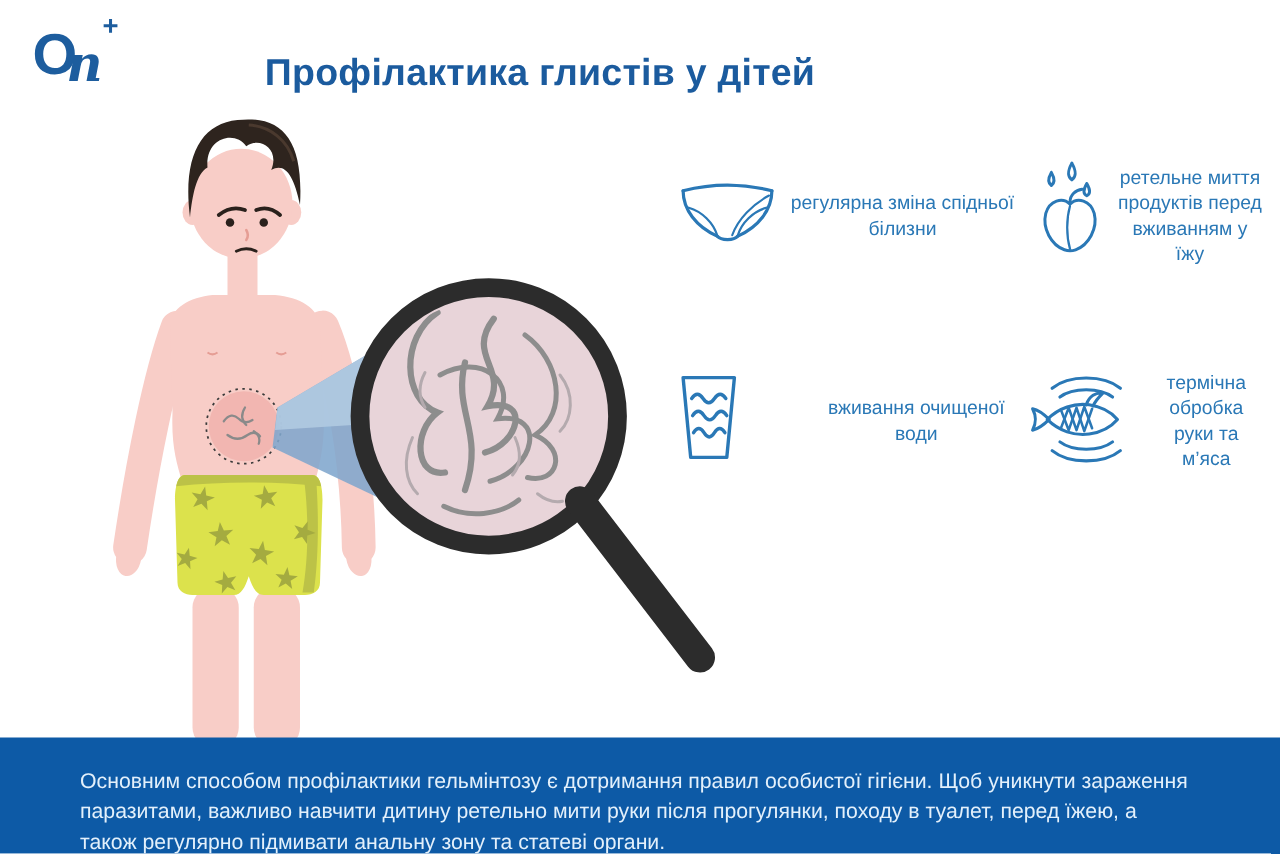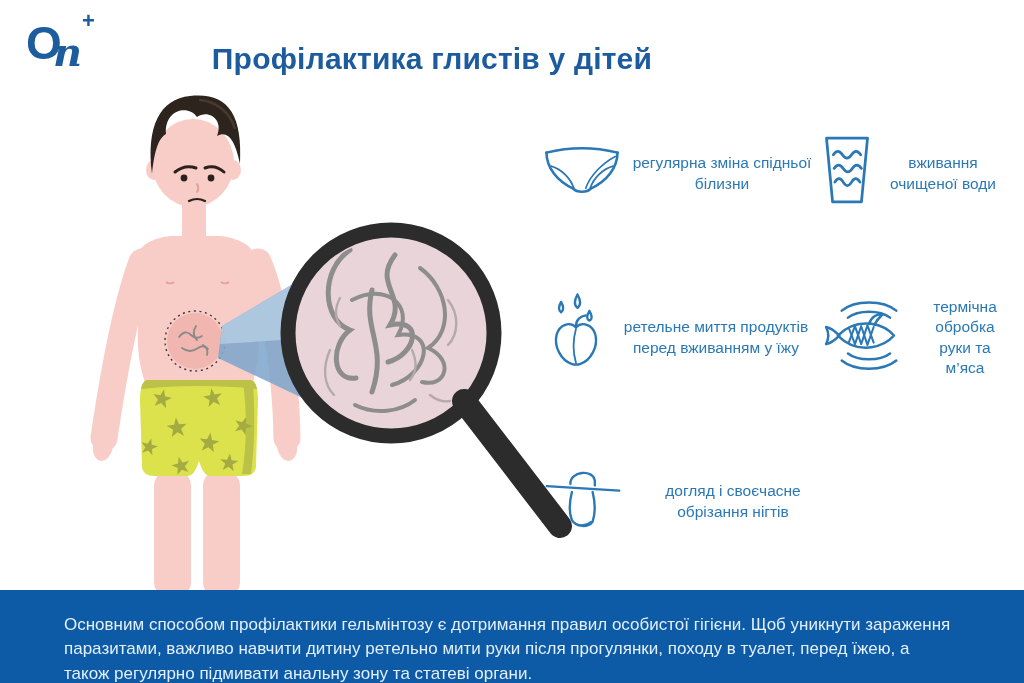--- a/index.html
+++ b/index.html
@@ -146,75 +146,64 @@
           <path d="M102,22 C102,42 88,60 66,70"></path>
           <path d="M44,70 C48,75 62,75 66,70"></path>
           <path d="M14,40 C28,44 40,56 44,69" stroke-width="2.4"></path>
           <path d="M96,40 C82,44 70,56 66,69" stroke-width="2.4"></path>
           <path d="M99,27 C82,36 66,52 60,69" stroke-width="2.2"></path>
         </svg>
       </div>
       <div class="caption">регулярна зміна спідньої білизни</div>
     </div>
 
-    <div class="tip col2">
-      <div class="icon-box">
-        <svg class="icon" width="58" height="76" viewBox="0 0 70 100" stroke-width="3.6">
-          <path d="M8,8 L62,8 L54,92 L16,92 Z"></path>
-          <path d="M17,30 q6,-9 12,0 t12,0 t12,0"></path>
-          <path d="M18,48 q6,-9 12,0 t12,0 t12,0"></path>
-          <path d="M19,66 q5.5,-9 11,0 t11,0 t11,0"></path>
-        </svg>
-      </div>
-      <div class="caption">вживання очищеної води</div>
-    </div>
-
     <div class="tip col1">
       <div class="icon-box">
         <svg class="icon" width="76" height="82" viewBox="0 0 100 110" stroke-width="3.2">
           <path d="M30,12 c-4,7 -4,11 0,14 c4,-3 4,-7 0,-14"></path>
           <path d="M52,2 c-5,9 -5,14 0,18 c5,-4 5,-9 0,-18"></path>
           <path d="M68,24 c-4,7 -4,11 0,13 c4,-2 4,-6 0,-13"></path>
           <path d="M50,44 C50,36 56,31 63,30"></path>
           <path d="M50,46 C42,38 28,42 24,56 C20,72 30,90 44,95 C48,96.5 52,96.5 56,95 C70,90 80,72 76,56 C72,42 58,38 50,46 Z"></path>
           <path d="M50,48 C46,62 46,80 50,94" stroke-width="2.4"></path>
         </svg>
       </div>
       <div class="caption">ретельне миття продуктів перед вживанням у їжу</div>
+    </div>
+
+    <div class="tip col2">
+      <div class="icon-box">
+        <svg class="icon" width="58" height="76" viewBox="0 0 70 100" stroke-width="3.6">
+          <path d="M8,8 L62,8 L54,92 L16,92 Z"></path>
+          <path d="M17,30 q6,-9 12,0 t12,0 t12,0"></path>
+          <path d="M18,48 q6,-9 12,0 t12,0 t12,0"></path>
+          <path d="M19,66 q5.5,-9 11,0 t11,0 t11,0"></path>
+        </svg>
+      </div>
+      <div class="caption">вживання очищеної води</div>
     </div>
 
     <div class="tip col2">
       <div class="icon-box">
         <svg class="icon" width="102" height="78" viewBox="0 0 120 100" stroke-width="3.2">
           <path d="M25,20 C42,6 78,6 95,20"></path>
           <path d="M33,29 C46,19 74,19 87,29"></path>
           <path d="M25,84 C42,98 78,98 95,84"></path>
           <path d="M33,75 C46,85 74,85 87,75"></path>
           <path d="M22,52 C15,45 10,42 5,41 C9,49 9,55 5,63 C10,62 15,59 22,52 Z"></path>
           <path d="M60,37 C63,28 70,24 77,25 C72,30 69,34 67,38"></path>
           <path d="M20,52 C32,40 48,35 63,37 C76,39 86,45 92,52 C86,59 76,65 63,67 C48,69 32,64 20,52 Z"></path>
           <path d="M34,42 L42,63 L50,40 L58,64 L66,41" stroke-width="2.6"></path>
           <path d="M34,61 L42,40 L50,63 L58,39 L66,61" stroke-width="2.6"></path>
         </svg>
       </div>
       <div class="caption">термічна обробка руки та м’яса</div>
     </div>
 
 
-    <div class="tip col2">
-      <div class="icon-box">
-        <svg class="icon" width="90" height="74" viewBox="0 0 110 100" stroke-width="3.2">
-          <path d="M38,31 C37,14 69,10 71,27 L71,33"></path>
-          <path d="M6,34 L104,40"></path>
-          <path d="M40,42 C36,58 36,70 40,80 C46,90 62,90 68,82 C72,70 71,54 68,42"></path>
-          <path d="M44,84 C52,88 60,87 66,82" stroke-width="2.2"></path>
-        </svg>
-      </div>
-      <div class="caption">догляд і своєчасне обрізання нігтів</div>
-    </div>
 
   </div>
 
   <footer class="banner">
     <p>Основним способом профілактики гельмінтозу є дотримання правил особистої гігієни. Щоб уникнути зараження паразитами, важливо навчити дитину ретельно мити руки після прогулянки, походу в туалет, перед їжею, а також регулярно підмивати анальну зону та статеві органи.</p>
   </footer>
 
 </div>
 
 </body></html>

